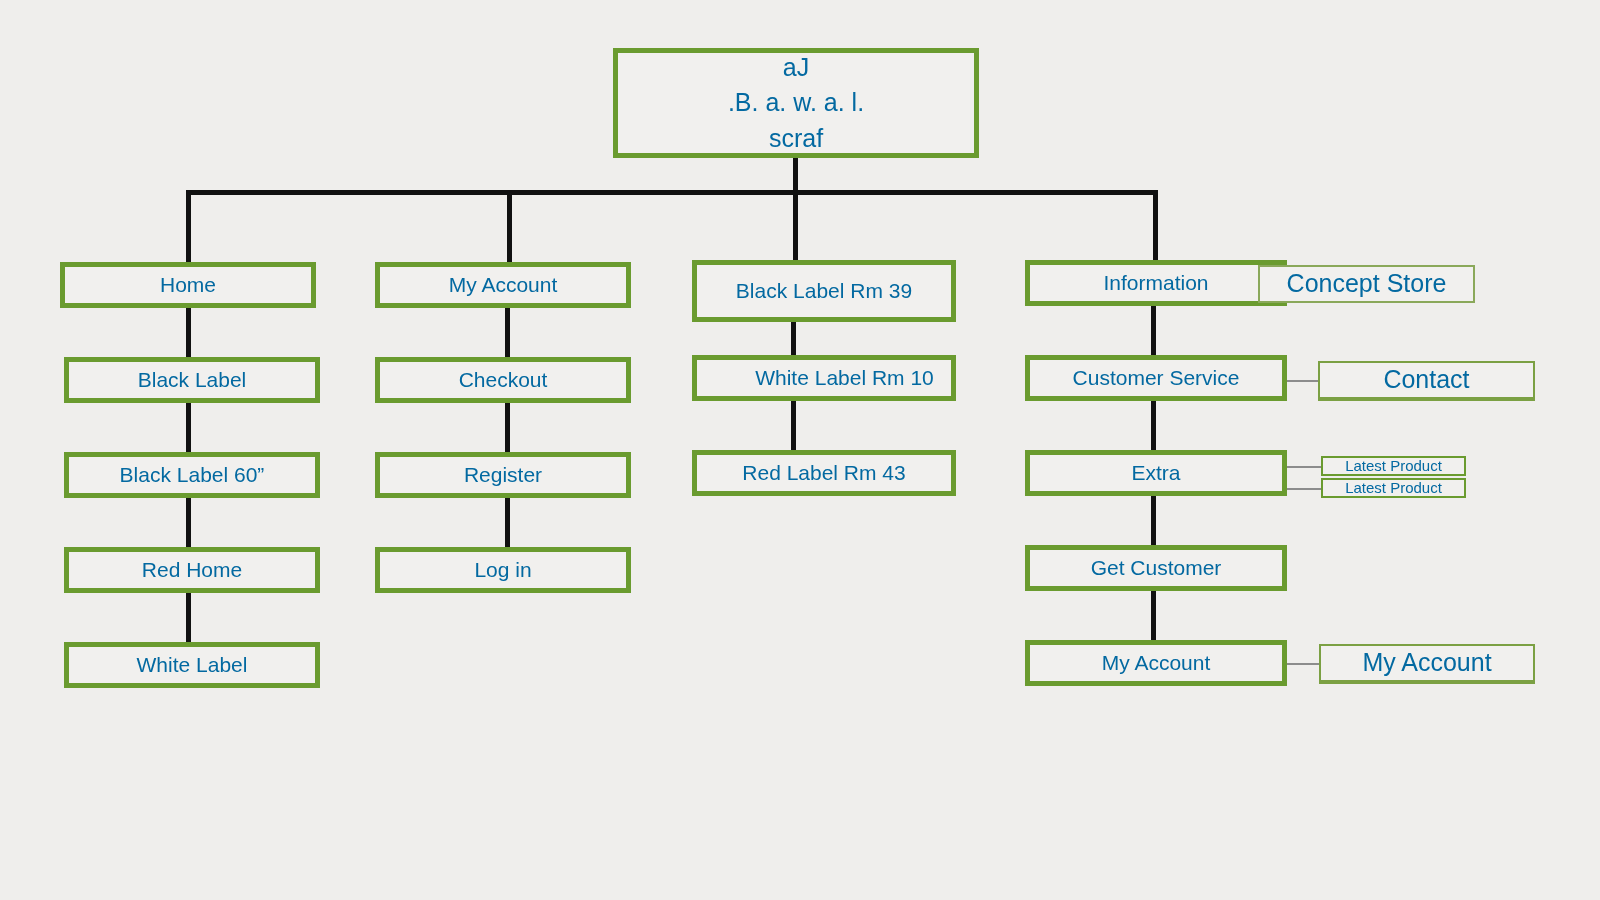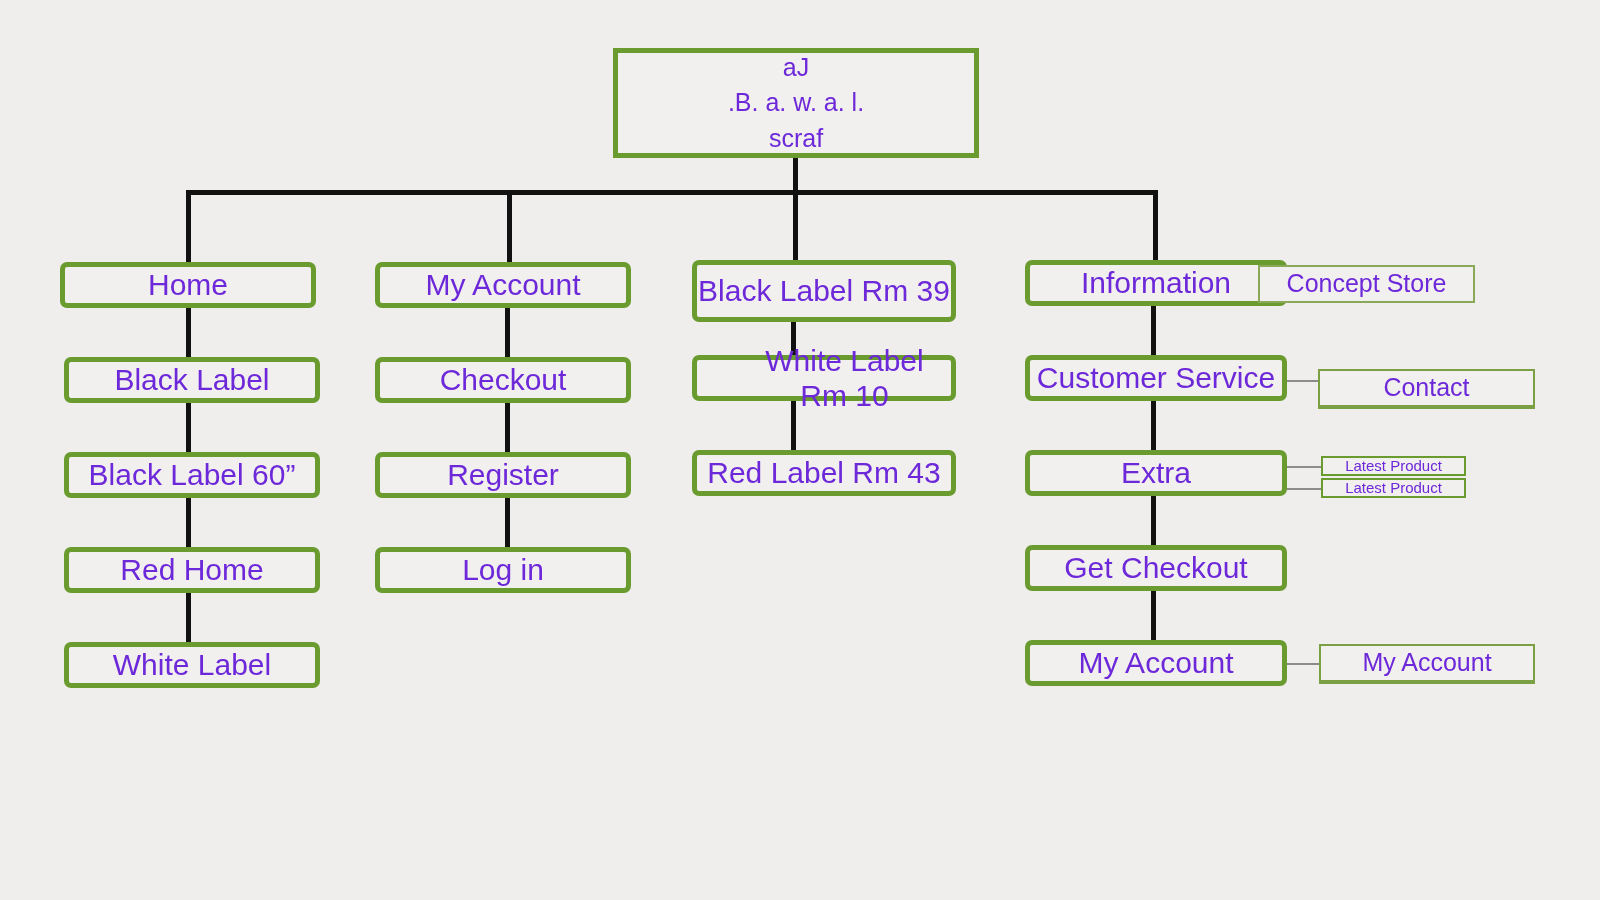--- a/index.html
+++ b/index.html
@@ -16,39 +16,39 @@
     height: 900px;
     background: #efeeec;
     overflow: hidden;
   }
   
   .node {
     position: absolute;
     box-sizing: border-box;
     background: #f1f0ee;
     border: 5px solid #6a9b2f;
-    color: #6d28d9;
+    color: #0369a1;
     display: flex;
     align-items: center;
     justify-content: center;
     text-align: center;
     line-height: 1.18;
     z-index: 3;
   }
   .node .lbl { display: block; width: 100%; }
   
   .node.root {
     font-size: 25px;
     flex-direction: column;
     justify-content: center;
     border-width: 5px;
   }
   .node.root .lbl { line-height: 1.42; }
   
-  .node.main { font-size: 30px; border-radius: 7px; }
+  .node.main { font-size: 21px; }
   
   .node.leaf {
     border: 2px solid #8aa85a;
     font-size: 25px;
     background: #f1f0ee;
   }
   .node.leaf.bold-b {
     border: 2px solid #7ba043;
     border-bottom-width: 4px;
   }
@@ -155,33 +155,33 @@
   <div class="node main" style="left:1025px; top:260px; width:262px; height:46px;">
     <span class="lbl">Information</span>
   </div>
   <div class="node main" style="left:1025px; top:355px; width:262px; height:46px;">
     <span class="lbl">Customer Service</span>
   </div>
   <div class="node main" style="left:1025px; top:450px; width:262px; height:46px;">
     <span class="lbl">Extra</span>
   </div>
   <div class="node main" style="left:1025px; top:545px; width:262px; height:46px;">
-    <span class="lbl">Get Checkout</span>
+    <span class="lbl">Get Customer</span>
   </div>
   <div class="node main" style="left:1025px; top:640px; width:262px; height:46px;">
     <span class="lbl">My Account</span>
   </div>
 
   <div class="hline-thin" style="left:1287px; top:284px; width:31px;"></div>
   <div class="node leaf" style="left:1258px; top:265px; width:217px; height:38px;">
     <span class="lbl">Concept Store</span>
   </div>
 
   <div class="hline-thin" style="left:1287px; top:380px; width:31px;"></div>
-  <div class="node leaf bold-b" style="left:1318px; top:361px; width:217px; height:40px;margin-top:8px;">
+  <div class="node leaf bold-b" style="left:1318px; top:361px; width:217px; height:40px;">
     <span class="lbl">Contact</span>
   </div>
 
   <div class="hline-thin" style="left:1287px; top:466px; width:34px;"></div>
   <div class="node leaf tiny" style="left:1321px; top:456px; width:145px; height:20px;">
     <span class="lbl">Latest Product</span>
   </div>
 
   <div class="hline-thin" style="left:1287px; top:488px; width:34px;"></div>
   <div class="node leaf tiny" style="left:1321px; top:478px; width:145px; height:20px;">

